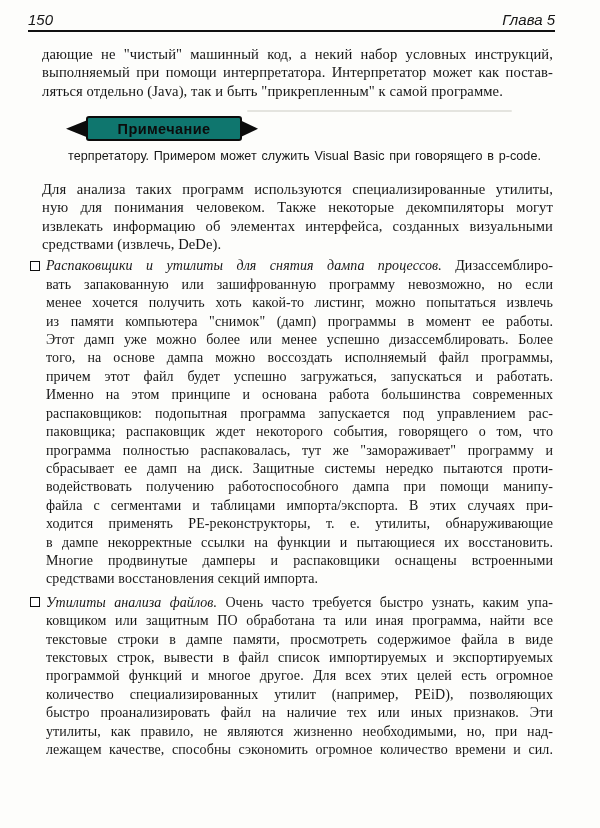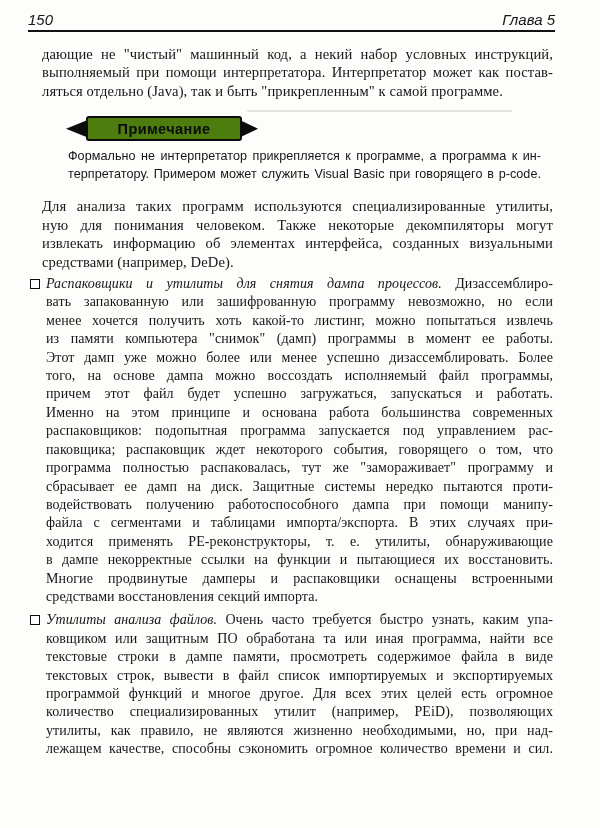--- a/index.html
+++ b/index.html
@@ -63,21 +63,21 @@
     width: 192px; height: 25px;
   }
   .note-arrow {
     position: absolute; top: 2px; bottom: 2px;
     background: #0c0c0c;
   }
   .note-arrow-left  { left: 0;  width: 26px; clip-path: polygon(100% 0, 0 50%, 100% 100%); }
   .note-arrow-right { right: 0; width: 22px; clip-path: polygon(0 0, 100% 50%, 0 100%); }
   .note-banner-box {
     position: absolute; top: 0; bottom: 0; left: 20px; right: 16px;
-    background: #4d7c0f;
+    background: #0f766e;
     border: 2px solid #0c0c0c;
     border-radius: 3px;
     display: flex; align-items: center; justify-content: center;
   }
   .note-banner-label {
     font-family: "Liberation Sans", sans-serif;
     font-weight: bold;
     font-size: 14.5px;
     letter-spacing: 0.4px;
     color: #0c0c0c;
@@ -132,30 +132,29 @@
     <div class="note-callout">
       <div class="scan-hairline"></div>
       <div class="note-banner">
         <span class="note-arrow note-arrow-left"></span>
         <span class="note-arrow note-arrow-right"></span>
         <span class="note-banner-box">
           <span class="note-banner-label">Примечание</span>
         </span>
       </div>
       <div class="note-body">
-          <div class="tline">Формально не интерпретатор прикрепляется к программе, а программа к ин-</div>
           <div class="tline">терпретатору. Примером может служить Visual Basic при говорящего в p-code.</div>
         </div>
     </div>
 
     <div class="body-par analysis-par">
         <div class="tline">Для анализа таких программ используются специализированные утилиты,</div>
         <div class="tline">ную для понимания человеком. Также некоторые декомпиляторы могут</div>
         <div class="tline">извлекать информацию об элементах интерфейса, созданных визуальными</div>
-        <div class="tline ragged">средствами (например, DeDe).</div>
+        <div class="tline ragged">средствами (извлечь, DeDe).</div>
       </div>
 
     <div class="bullet-item bullet-item-1">
       <span class="bullet-square"></span>
       <div class="tline"><span class="bullet-lead">Распаковщики и утилиты для снятия дампа процессов.</span> <span>Дизассемблиро-</span></div>
       <div>
           <div class="tline">вать запакованную или зашифрованную программу невозможно, но если</div>
           <div class="tline">менее хочется получить хоть какой-то листинг, можно попытаться извлечь</div>
           <div class="tline">из памяти компьютера "снимок" (дамп) программы в момент ее работы.</div>
           <div class="tline">Этот дамп уже можно более или менее успешно дизассемблировать. Более</div>
@@ -177,19 +176,20 @@
 
     <div class="bullet-item bullet-item-2">
       <span class="bullet-square"></span>
       <div class="tline"><span class="bullet-lead">Утилиты анализа файлов.</span> <span>Очень часто требуется быстро узнать, каким упа-</span></div>
       <div>
           <div class="tline">ковщиком или защитным ПО обработана та или иная программа, найти все</div>
           <div class="tline">текстовые строки в дампе памяти, просмотреть содержимое файла в виде</div>
           <div class="tline">текстовых строк, вывести в файл список импортируемых и экспортируемых</div>
           <div class="tline">программой функций и многое другое. Для всех этих целей есть огромное</div>
           <div class="tline">количество специализированных утилит (например, PEiD), позволяющих</div>
+          <div class="tline">быстро проанализировать файл на наличие тех или иных признаков. Эти</div>
           <div class="tline">утилиты, как правило, не являются жизненно необходимыми, но, при над-</div>
           <div class="tline">лежащем качестве, способны сэкономить огромное количество времени и сил.</div>
         </div>
     </div>
 
   </div>
 </div>
 
 </body></html>

